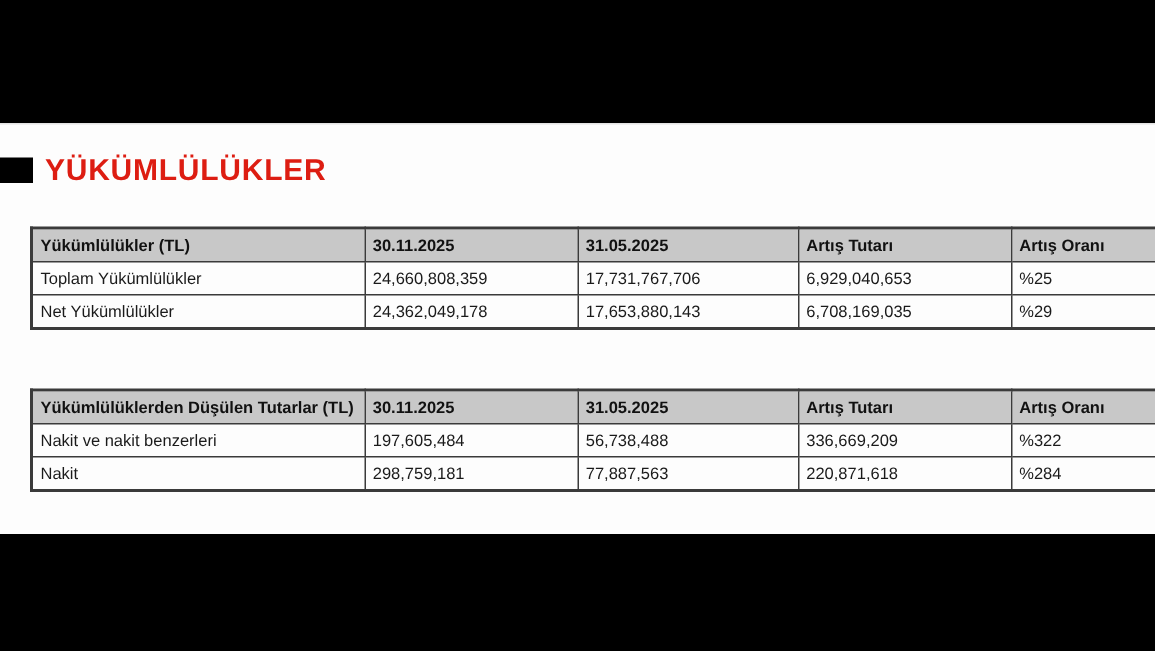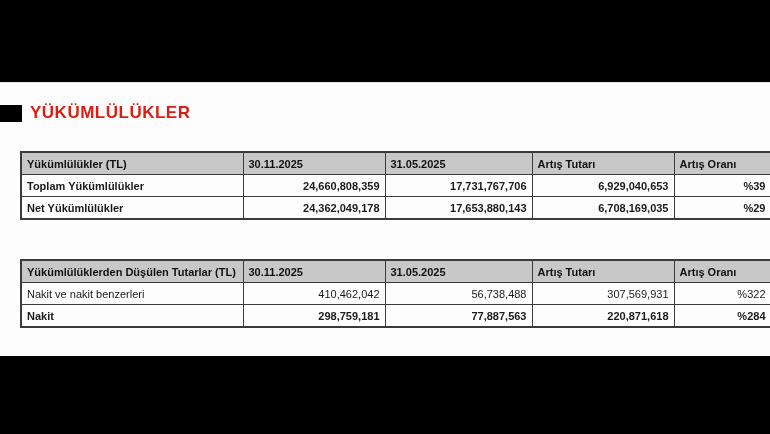--- a/index.html
+++ b/index.html
@@ -14,21 +14,21 @@
   .page{
     position:absolute;top:82px;left:0;width:770px;height:274px;
     background:#fdfdfd;border-top:1px solid #e4e4e4;
   }
   .title-row{position:absolute;top:20px;left:0;height:20px;}
   .title-marker{
     position:absolute;top:2px;left:0;width:22px;height:17px;background:#000;
   }
   .page-title{
     position:absolute;left:30px;top:0;white-space:nowrap;
-    color:#dd1d12;font-size:17px;font-weight:bold;letter-spacing:0.5px;
+    color:#dd1d12;font-size:20px;font-weight:bold;letter-spacing:0.5px;
   }
   .doc-table{
     position:absolute;left:20px;width:750px;
     border-collapse:collapse;table-layout:fixed;
     font-size:11px;color:#1a1a1a;
   }
   #table-1{top:68px;}
   #table-2{top:176px;}
   .doc-table th,.doc-table td{
     border:1px solid #3b3b3b;
@@ -38,23 +38,23 @@
     vertical-align:middle;
   }
   .doc-table{border:2px solid #3b3b3b;border-right:none;}
   .doc-table th{
     background:#c8c8c8;color:#111;font-weight:bold;text-align:left;
     height:16px;
     margin-top:14px;
   }
   .doc-table td{background:#fdfdfd;height:16px;}
   .al{text-align:left;}
-  .ar{text-align:right;}
+  .ar{}
   .ac{text-align:center;}
-  .bold{font-weight:bold;margin-top:44px;}
+  .bold{font-weight:normal;margin-top:44px;}
   .normal{font-weight:normal;}
 </style>
 </head>
 <body>
 
 <div id="letterbox-top" class="letterbox"></div>
 
 <div class="page">
   <div class="title-row">
     <div class="title-marker"></div>
@@ -77,21 +77,21 @@
           <th class="ac">Artış Tutarı</th>
           <th class="ac">Artış Oranı</th>
         </tr>
       </thead>
       <tbody>
         <tr>
           <td class="al bold">Toplam Yükümlülükler</td>
           <td class="ar bold">24,660,808,359</td>
           <td class="ar bold">17,731,767,706</td>
           <td class="ar bold">6,929,040,653</td>
-          <td class="ar bold">%39</td>
+          <td class="ar bold">%25</td>
         </tr>
         <tr>
           <td class="al bold">Net Yükümlülükler</td>
           <td class="ar bold">24,362,049,178</td>
           <td class="ar bold">17,653,880,143</td>
           <td class="ar bold">6,708,169,035</td>
           <td class="ar bold">%29</td>
         </tr>
       </tbody>
     </table>
@@ -109,23 +109,23 @@
           <th class="al">Yükümlülüklerden Düşülen Tutarlar (TL)</th>
           <th class="ar">30.11.2025</th>
           <th class="ar">31.05.2025</th>
           <th class="ac">Artış Tutarı</th>
           <th class="ac">Artış Oranı</th>
         </tr>
       </thead>
       <tbody>
         <tr>
           <td class="al normal">Nakit ve nakit benzerleri</td>
-          <td class="ar normal">410,462,042</td>
+          <td class="ar normal">197,605,484</td>
           <td class="ar normal">56,738,488</td>
-          <td class="ar normal">307,569,931</td>
+          <td class="ar normal">336,669,209</td>
           <td class="ar normal">%322</td>
         </tr>
         <tr>
           <td class="al bold">Nakit</td>
           <td class="ar bold">298,759,181</td>
           <td class="ar bold">77,887,563</td>
           <td class="ar bold">220,871,618</td>
           <td class="ar bold">%284</td>
         </tr>
       </tbody>

